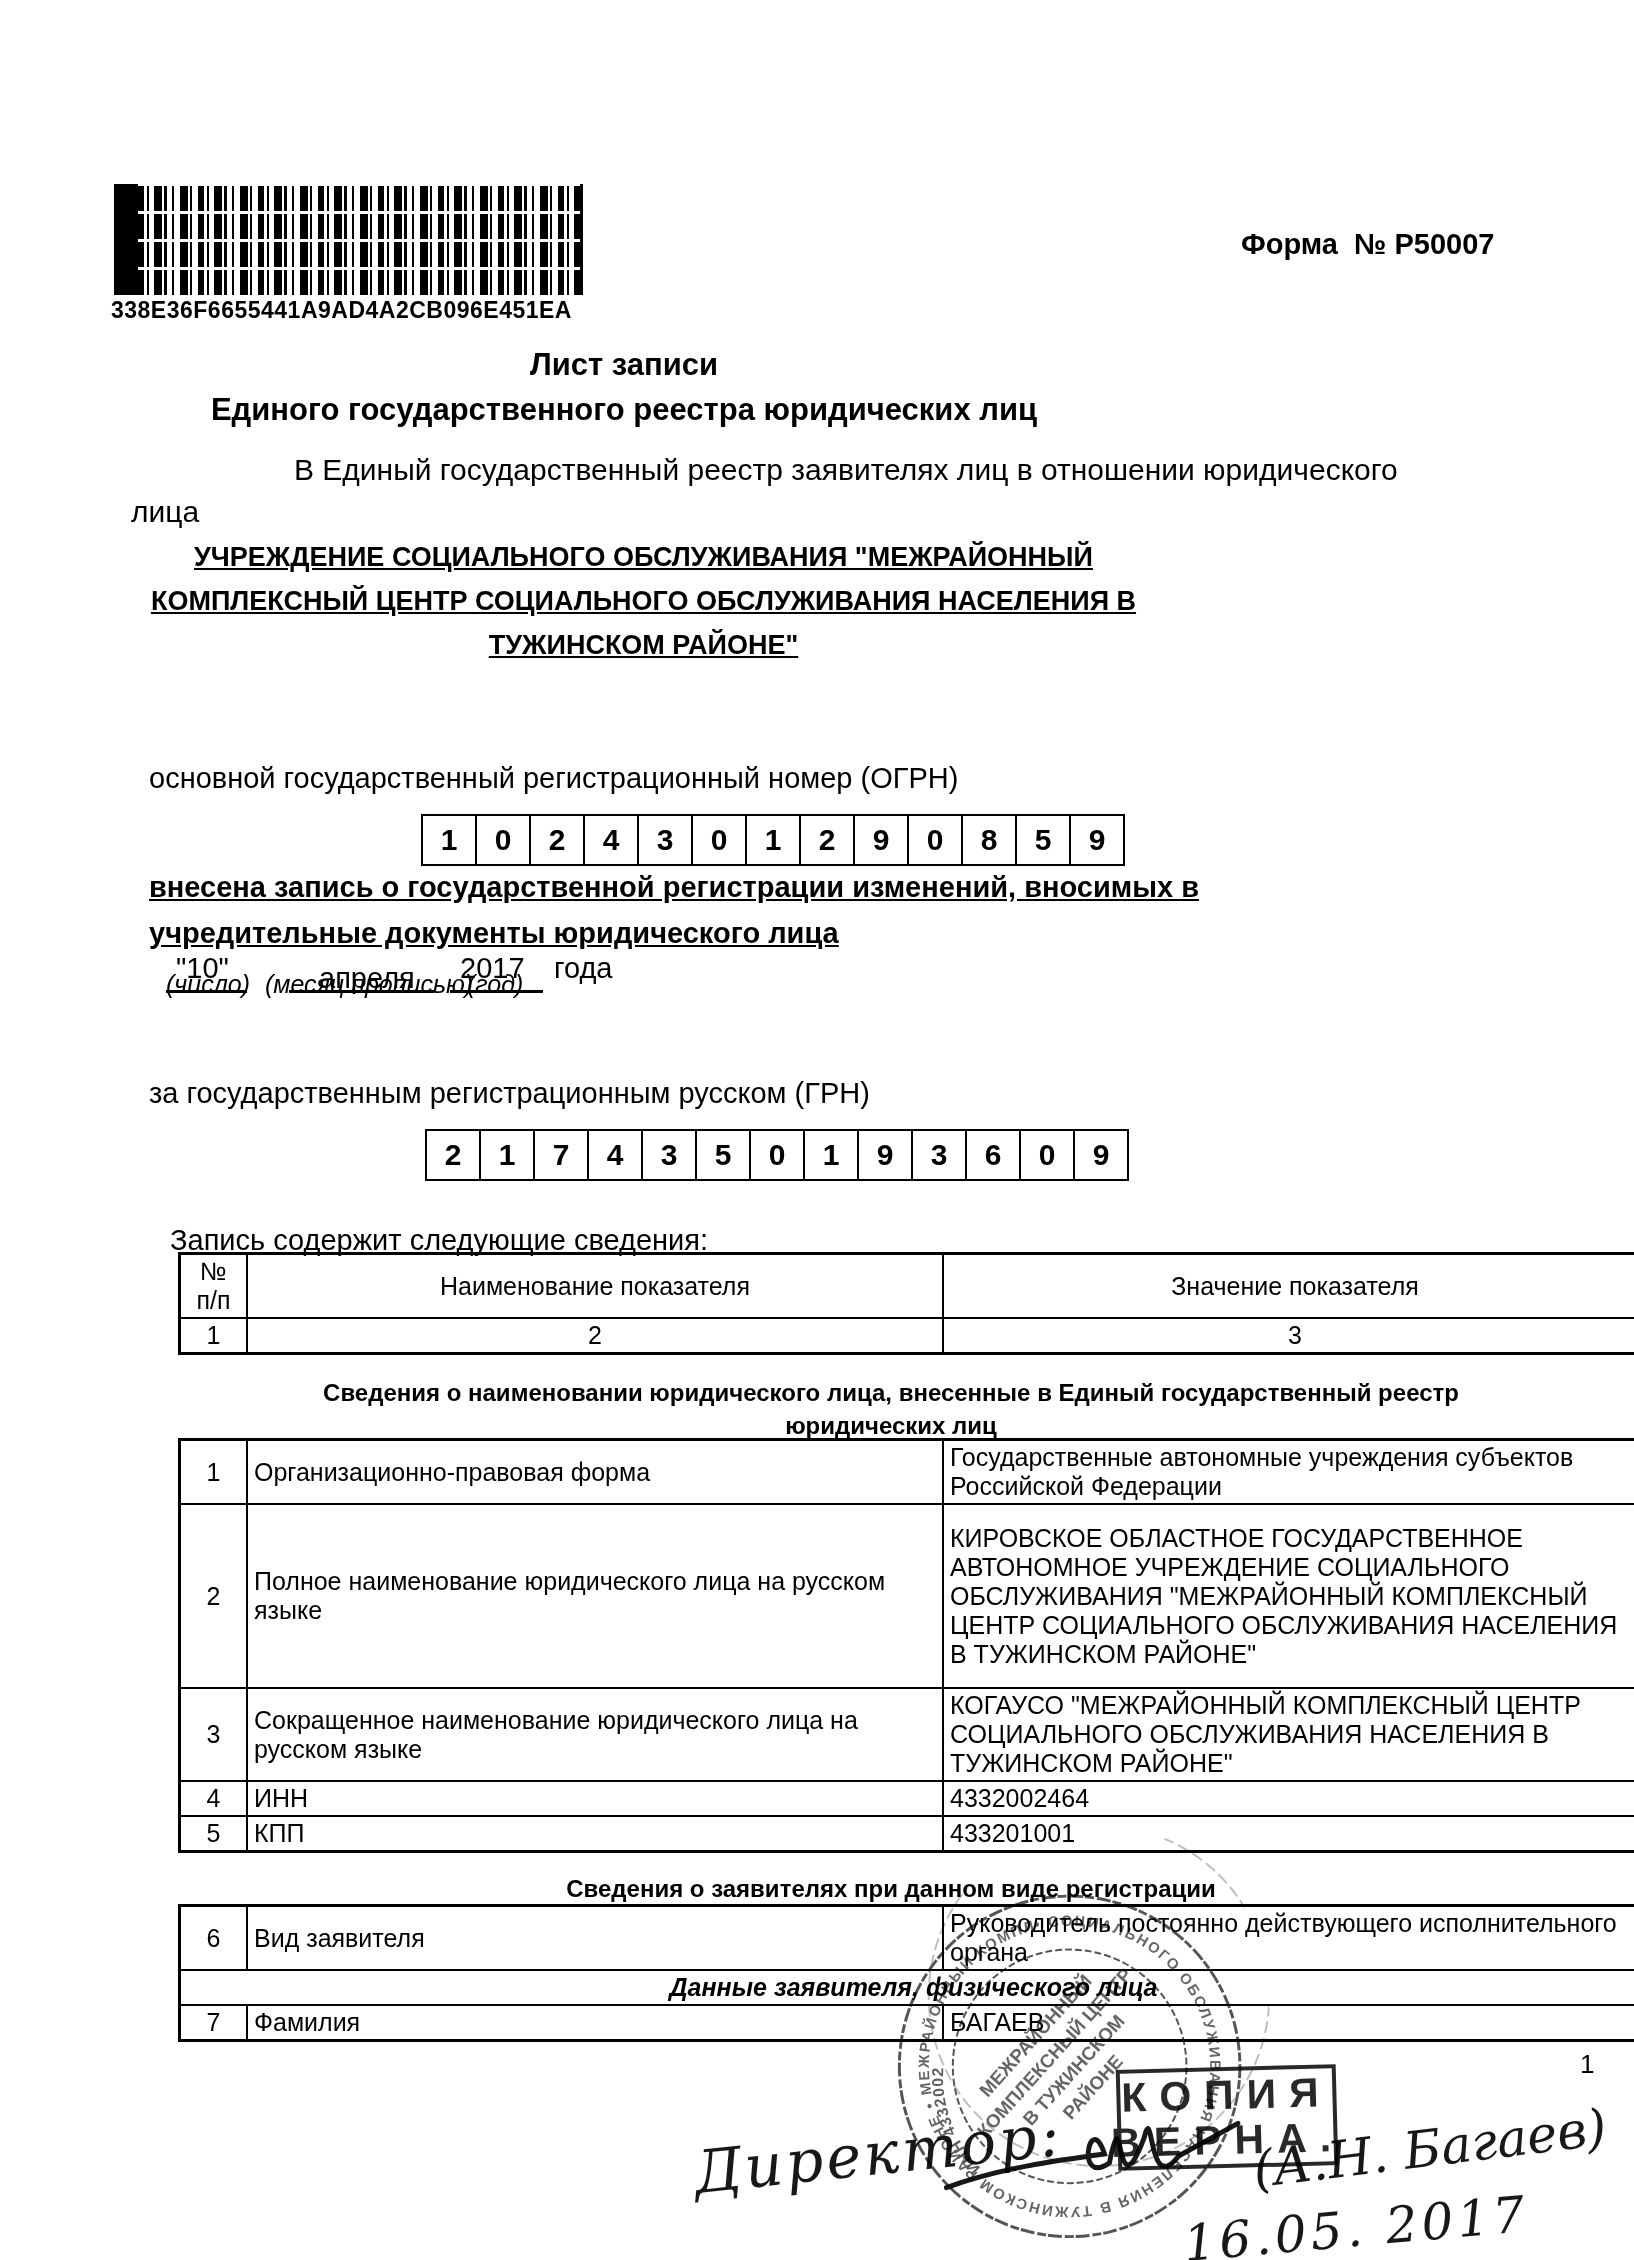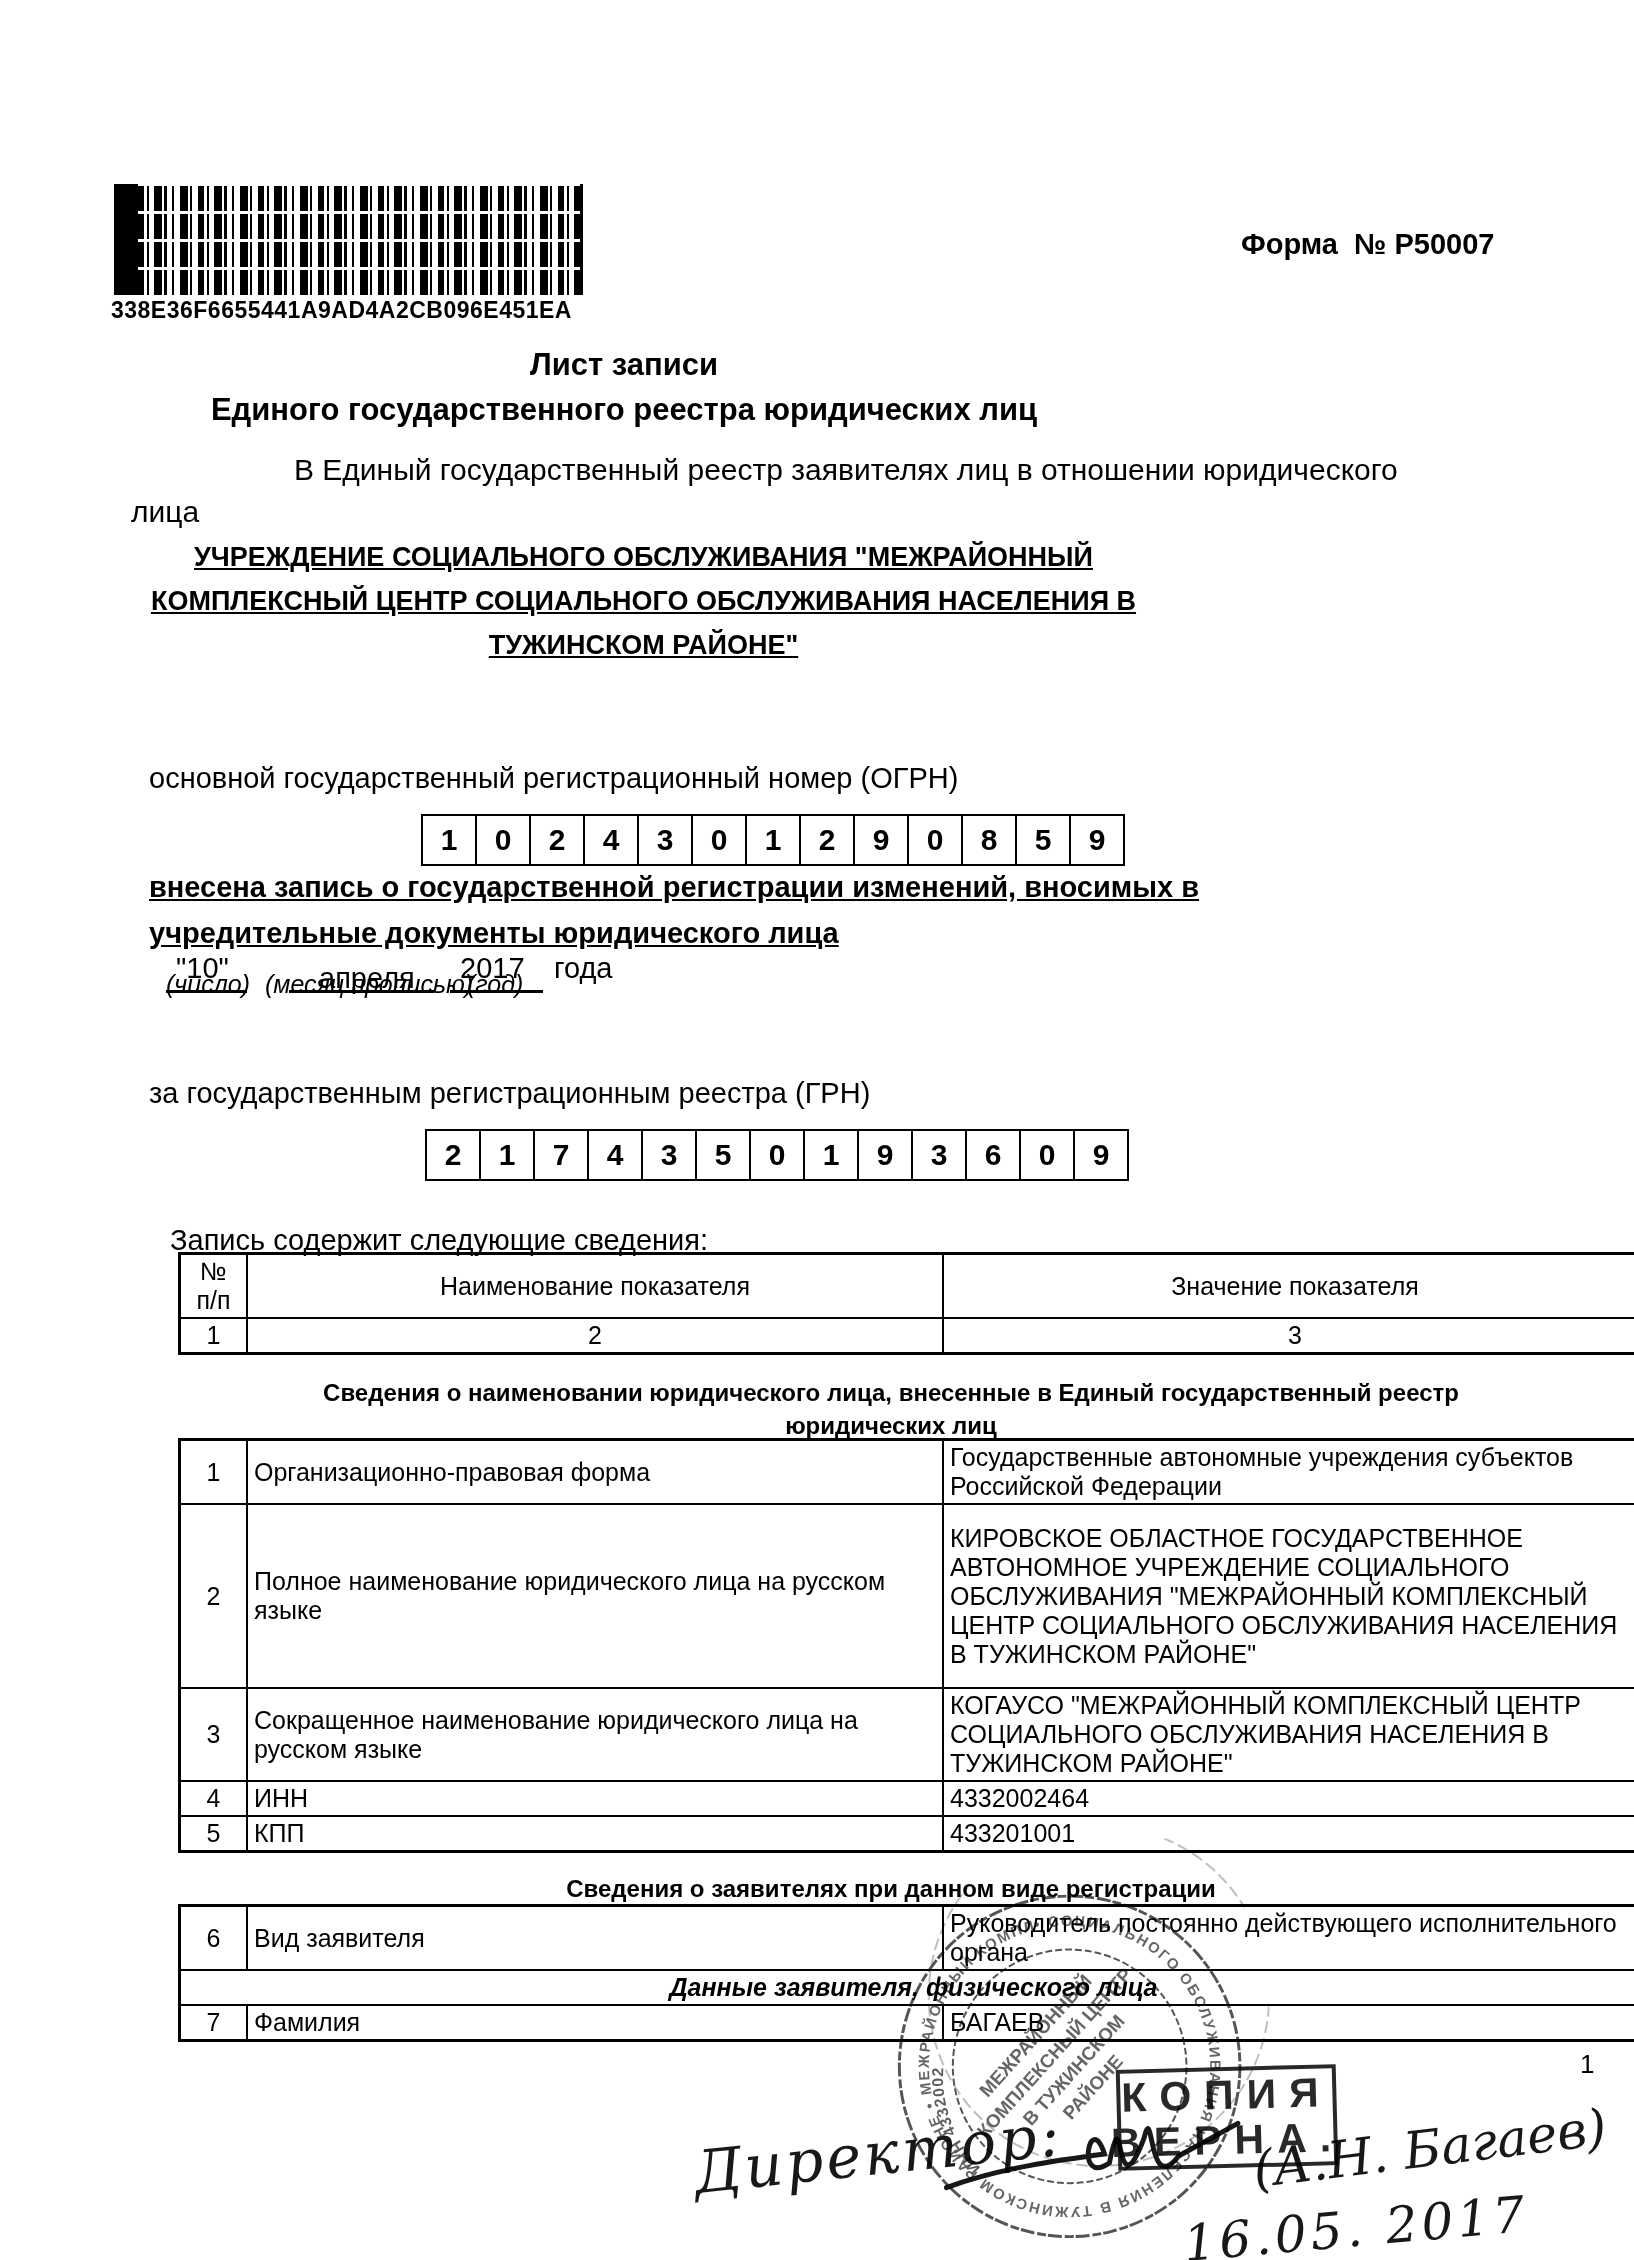--- a/index.html
+++ b/index.html
@@ -146,21 +146,21 @@
   <div class="abs date-part d-month">апреля</div>
   <div class="abs date-part d-year">2017</div>
   <div class="abs date-part d-suffix">года</div>
   <div class="abs d-line dl1"></div>
   <div class="abs d-line dl2"></div>
   <div class="abs d-line dl3"></div>
   <div class="abs d-cap dc1">(число)</div>
   <div class="abs d-cap dc2">(месяц прописью)</div>
   <div class="abs d-cap dc3">(год)</div>
 
-  <div class="abs plainlabel grn-label">за государственным регистрационным реестра (ГРН)</div>
+  <div class="abs plainlabel grn-label">за государственным регистрационным русском (ГРН)</div>
   <div class="abs digit-row grn-row">
     <span>2</span>
     <span>1</span>
     <span>7</span>
     <span>4</span>
     <span>3</span>
     <span>5</span>
     <span>0</span>
     <span>1</span>
     <span>9</span>

